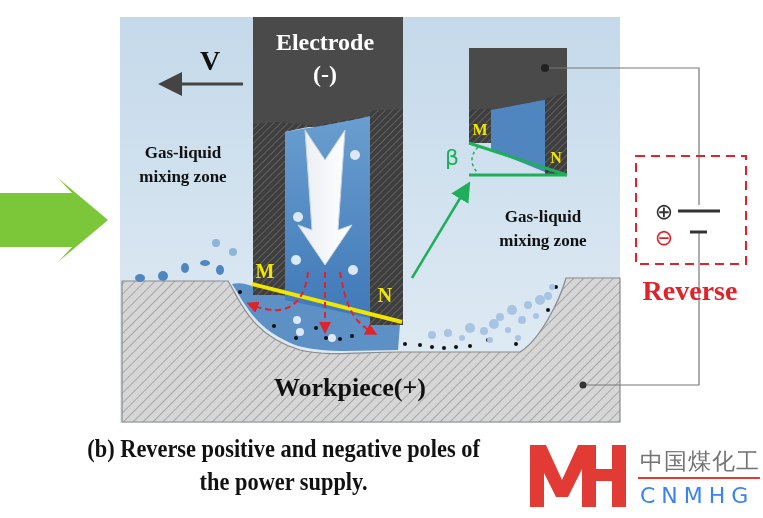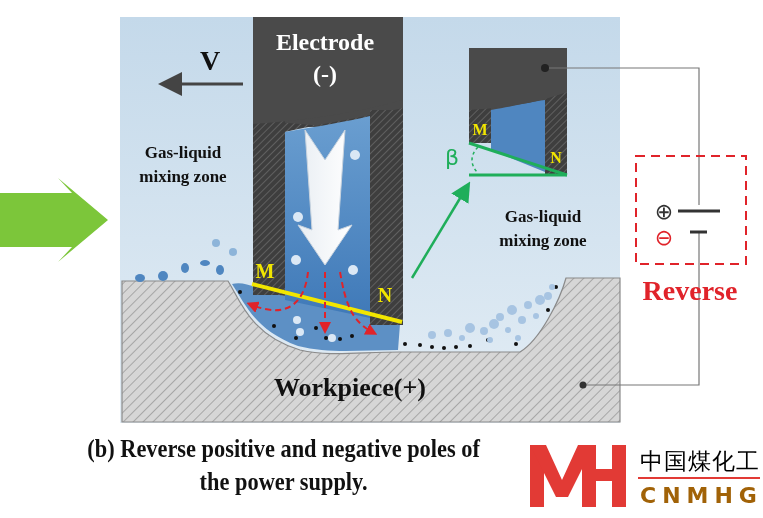--- a/index.html
+++ b/index.html
@@ -1,21 +1,21 @@
 <!DOCTYPE html>
 <html><head>
 <meta charset="utf-8">
 <style>
   html, body { margin: 0; padding: 0; background: #ffffff; }
   body { width: 763px; height: 518px; position: relative; overflow: hidden; font-family: "Liberation Serif", serif; }
   #stage { position: absolute; left: 0; top: 0; width: 763px; height: 518px; }
   .txt { font-family: "Liberation Serif", serif; font-weight: bold; }
   .caption { position: absolute; left: 60px; top: 432px; width: 520px; text-align: center; font-family: "Liberation Serif", serif; font-weight: bold; font-size: 26px; line-height: 33px; color: #111; transform: scaleX(0.86); transform-origin: left top; }
-  .logo-cn { position: absolute; left: 640px; top: 446px; font-family: "DejaVu Sans", sans-serif; font-size: 23px; color: #000000; letter-spacing: 1px; }
-  .logo-en { position: absolute; left: 640px; top: 483px; font-family: "DejaVu Sans", sans-serif; font-size: 22px; color: #a16207; letter-spacing: 6px; font-weight: bold; }
+  .logo-cn { position: absolute; left: 640px; top: 446px; font-family: "DejaVu Sans", sans-serif; font-size: 23px; color: #737373; letter-spacing: 1px; }
+  .logo-en { position: absolute; left: 640px; top: 483px; font-family: "DejaVu Sans", sans-serif; font-size: 22px; color: #3b82f6; letter-spacing: 6px; }
   .logo-line { position: absolute; left: 638px; top: 477px; width: 122px; height: 2px; background: #e23a35; }
 </style>
 </head>
 <body>
 
 <svg id="stage" width="763" height="518" viewBox="0 0 763 518" xmlns="http://www.w3.org/2000/svg">
   <defs>
     <linearGradient id="bgGrad" x1="0" y1="0" x2="0" y2="1">
       <stop offset="0" stop-color="#c4d9ea"></stop>
       <stop offset="1" stop-color="#e3edf5"></stop>

